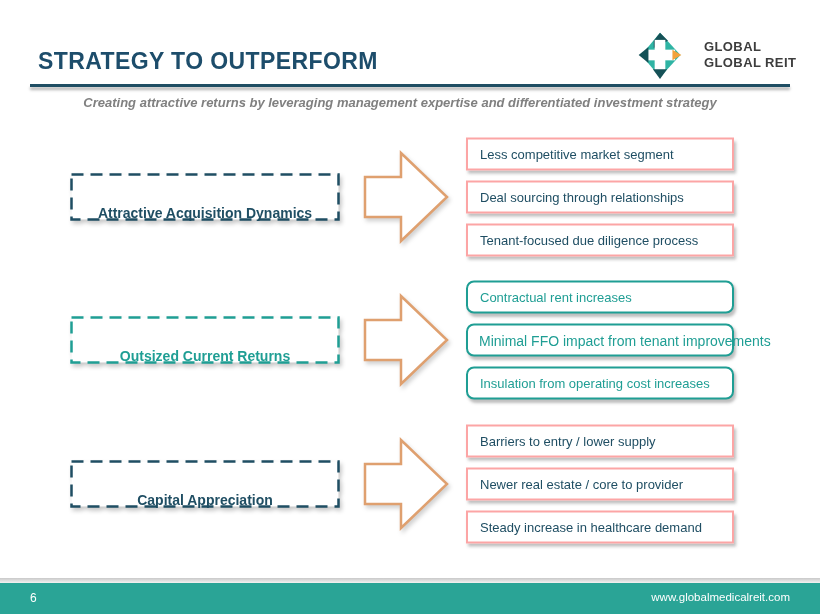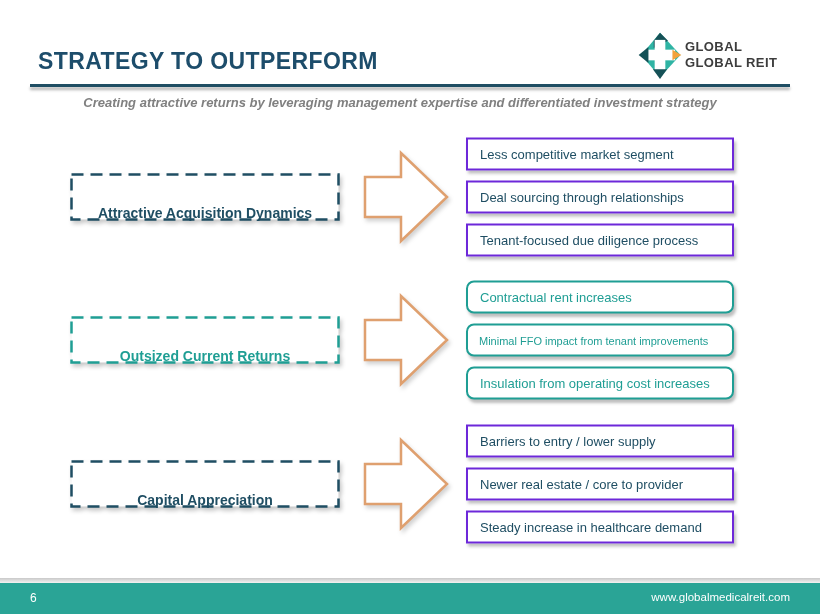--- a/index.html
+++ b/index.html
@@ -20,21 +20,21 @@
     box-shadow:0 3px 3px rgba(0,0,0,.30);
   }
   .subtitle{
     position:absolute;left:30px;top:95px;width:740px;
     font-size:13px;font-style:italic;font-weight:600;color:#808080;text-align:center;
   }
   
   .logo{position:absolute;left:636px;top:27px;display:flex;align-items:center;}
   .logo-mark{width:48px;height:56px;}
   .logo-text{
-    margin-left:1px;color:#3D3D3D;font-size:13px;font-weight:600;
+    margin-left:20px;color:#3D3D3D;font-size:13px;font-weight:600;
     letter-spacing:.4px;line-height:16px;white-space:nowrap;
   }
   
   .row{position:absolute;left:0;width:820px;}
   .row1{top:131px;height:131px;}
   .row2{top:274px;height:132px;}
   .row3{top:418px;height:132px;}
   .dashed-box{
     position:absolute;left:70px;width:270px;height:48px;top:50%;
     transform:translateY(-50%);
@@ -49,27 +49,27 @@
     position:absolute;left:363px;top:50%;transform:translateY(-50%);
     width:86px;height:96px;
   }
   .arrow svg{filter:drop-shadow(2px 3px 2px rgba(0,0,0,.18));}
   .items{
     position:absolute;left:466px;width:268px;top:50%;transform:translateY(-50%);
     display:flex;flex-direction:column;gap:10px;
   }
   .item{
     box-sizing:border-box;height:33px;background:#fff;
-    border:2px solid #6d28d9;color:#1F4E63;
+    border:2px solid #fca5a5;color:#1F4E63;
     display:flex;align-items:center;padding:0 12px;
     font-size:13px;white-space:nowrap;
     box-shadow:2px 3px 3px rgba(110,110,110,.45);
   }
   .teal-items .item{border-color:#1F9E94;color:#1F9E94;border-radius:8px;}
-  .item.small{font-size:11px;padding-left:11px;}
+  .item.small{font-size:14px;padding-left:11px;}
   
   .footer-fade{
     position:absolute;left:0;top:578px;width:820px;height:5px;
     background:linear-gradient(#c9c9c9,#f2f2f2);
   }
   .footer{
     position:absolute;left:0;top:583px;width:820px;height:31px;
     background:#2AA496;color:#fff;
   }
   .page-num{position:absolute;left:30px;top:8px;font-size:12px;}

